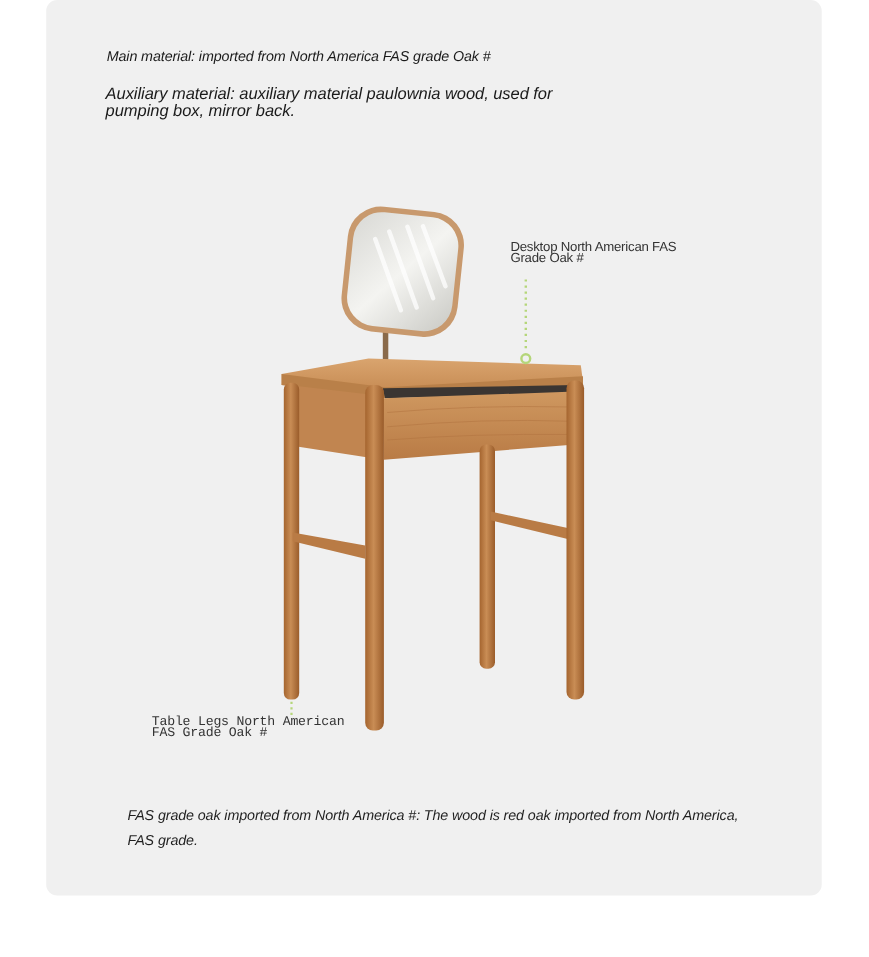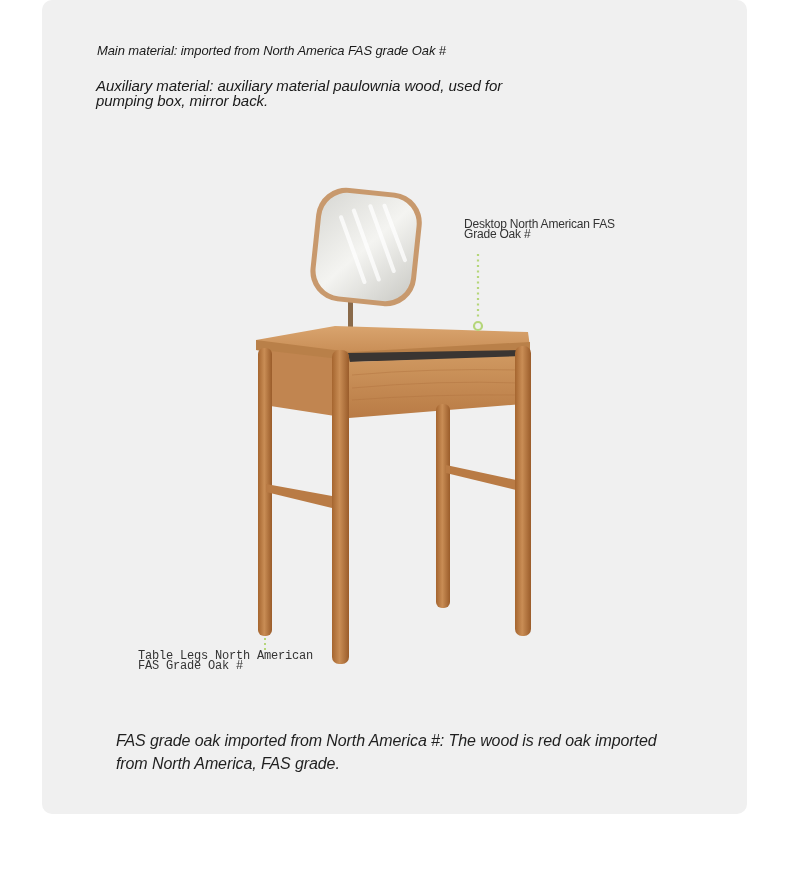--- a/index.html
+++ b/index.html
@@ -58,21 +58,21 @@
     }
     .callout-legs {
       left: 138px;
       top: 651px;
       width: 180px;
       font-family: Liberation Mono, monospace;
     }
     .footnote {
       left: 116px;
       top: 729px;
-      font-size: 16px;
+      font-size: 13px;
       line-height: 23px;
       width: 570px;
       white-space: normal;
       color: #1f1f1f;
       letter-spacing: -0.1px;
     }
     .product-illustration {
       position: absolute;
       left: 240px;
       top: 180px;

